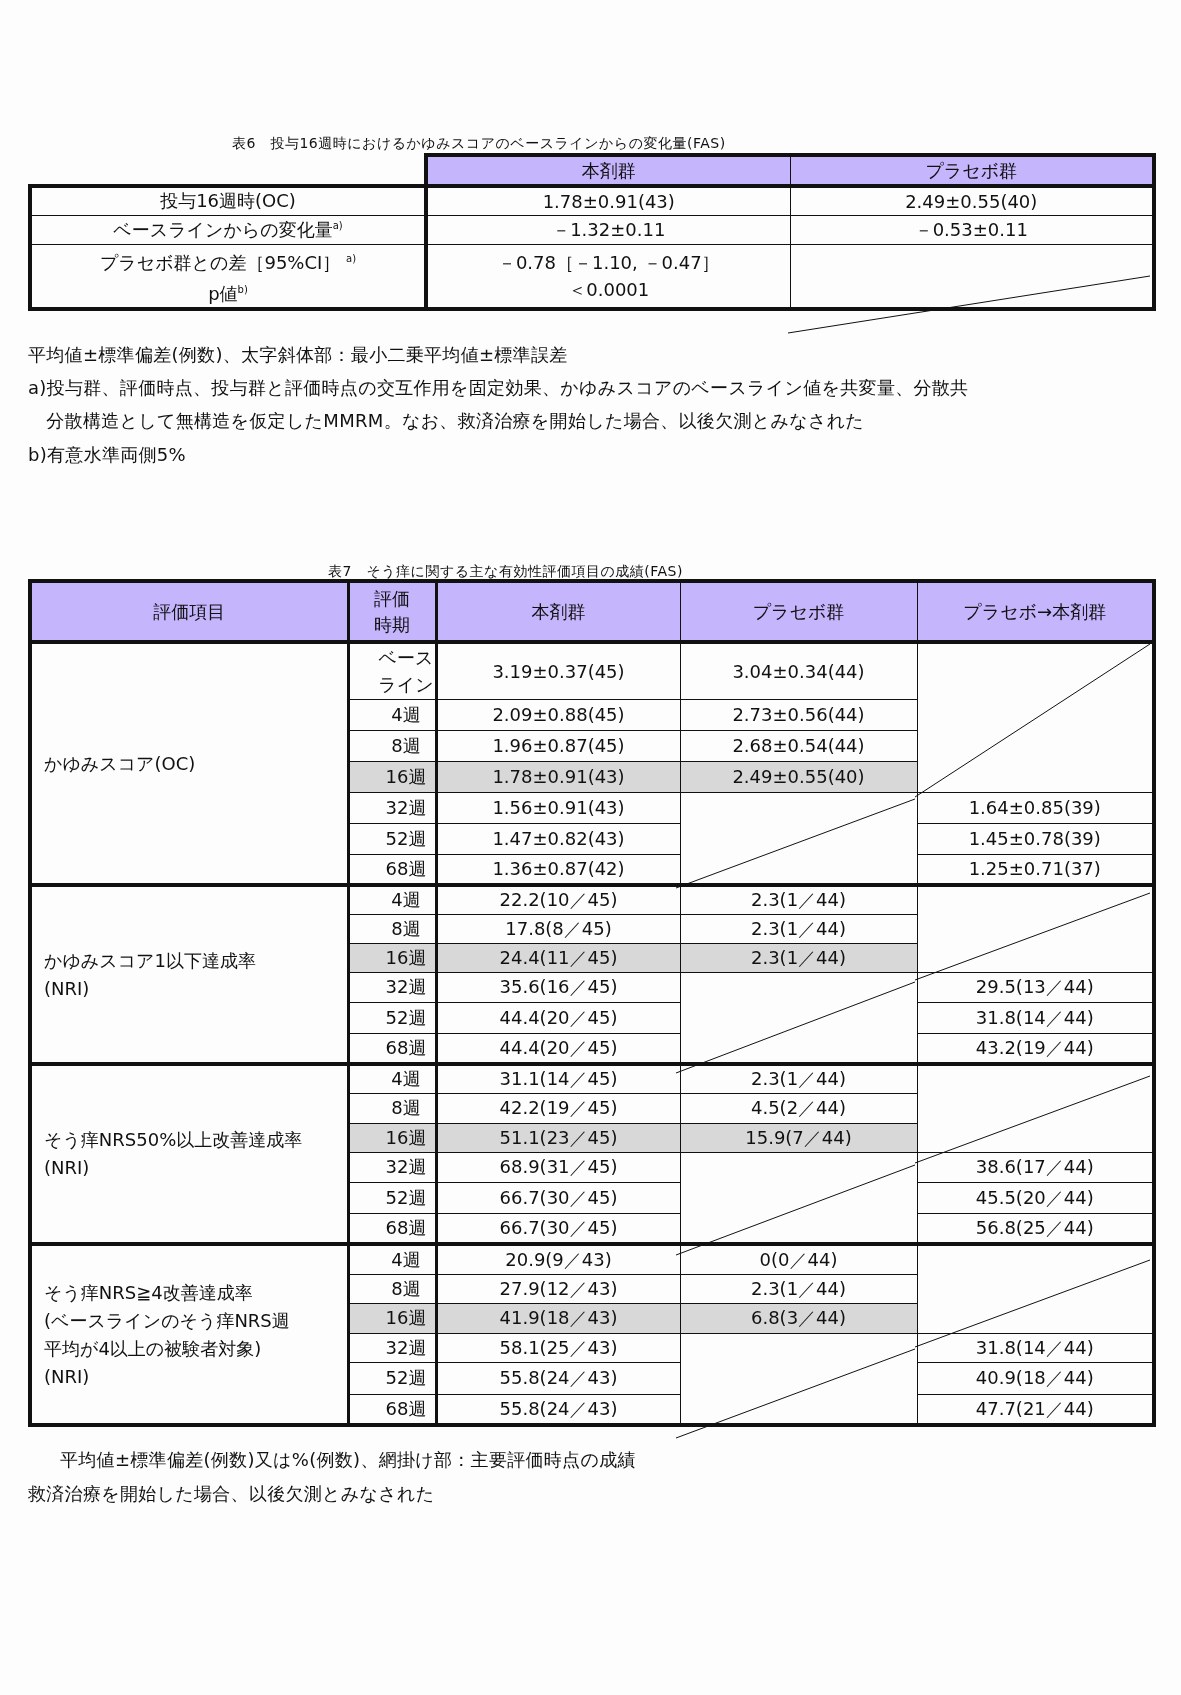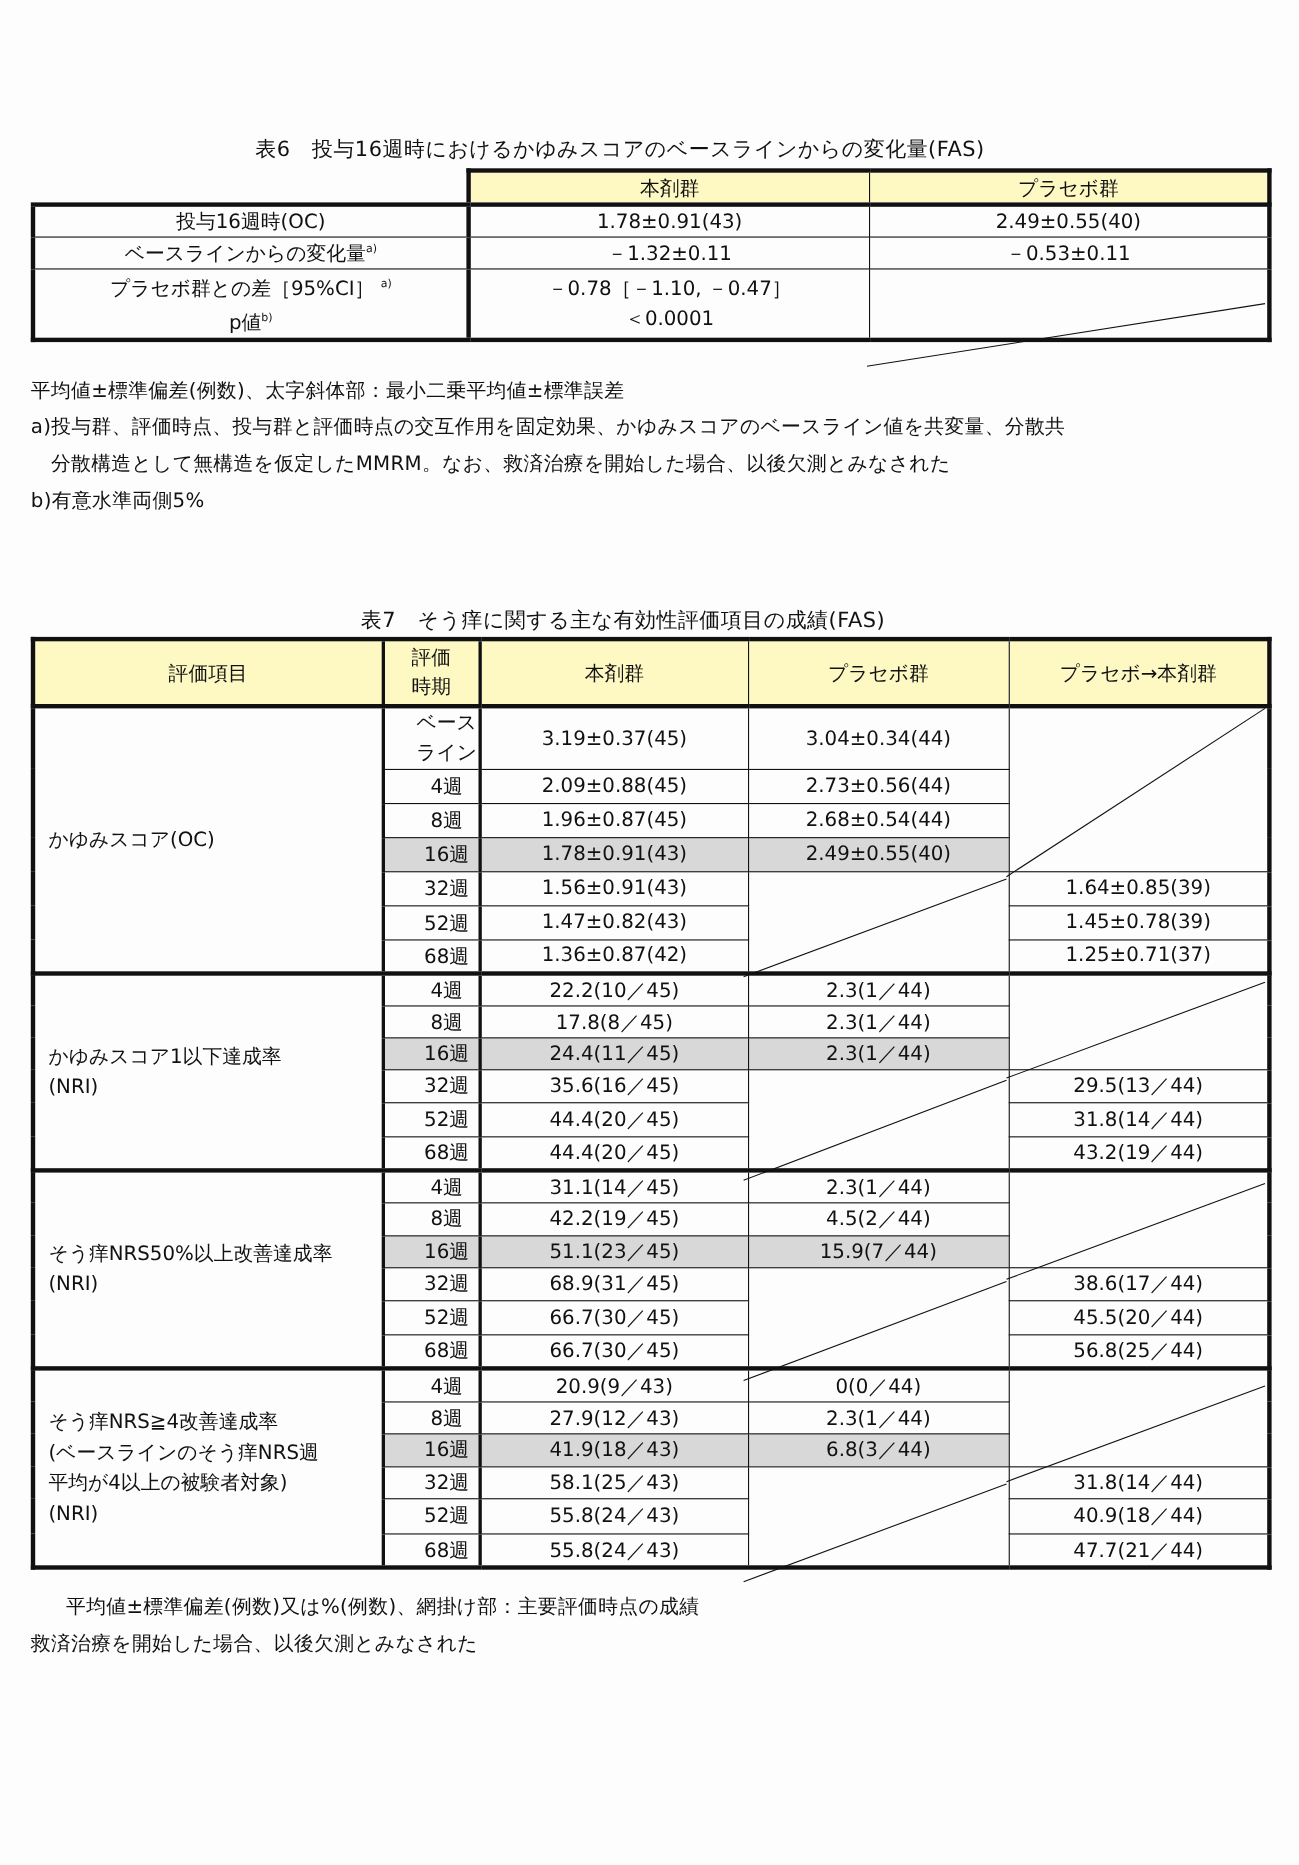--- a/index.html
+++ b/index.html
@@ -1,21 +1,21 @@
 <!DOCTYPE html>
 <html><head>
 <meta charset="utf-8">
 <style>
   html, body { margin:0; padding:0; background:#fdfdfd; }
   body { width:1181px; height:1695px; position:relative; font-family:"DejaVu Sans", sans-serif; color:#111; overflow:hidden; }
-  .caption { position:absolute; font-size:19px; white-space:nowrap; letter-spacing:0.5px; }
+  .caption { position:absolute; font-size:14px; white-space:nowrap; letter-spacing:0.5px;margin-top:12px; }
   .note { position:absolute; font-size:18px; white-space:nowrap; left:28px; letter-spacing:0.3px; }
   table { border-collapse:collapse; position:absolute; table-layout:fixed; font-size:18px; }
   td { border:1px solid #111; text-align:center; vertical-align:middle; padding:0; white-space:nowrap; overflow:hidden; }
-  .hdr { background:#fef9c3; }
+  .hdr { background:#c4b5fd; }
   .shade { background:#d8d8d8; }
   .thickL { border-left:4px solid #111 !important; }
   .thickR { border-right:4px solid #111 !important; }
   .thickT { border-top:4px solid #111 !important; }
   .thickB { border-bottom:4px solid #111 !important; }
   .lbl { text-align:left; padding-left:12px; line-height:28px; white-space:normal; }
   .nob { border:none !important; background:transparent; }
   sup { font-size:10px; vertical-align:super; }
   svg.diag { position:absolute; pointer-events:none; }
 </style>

